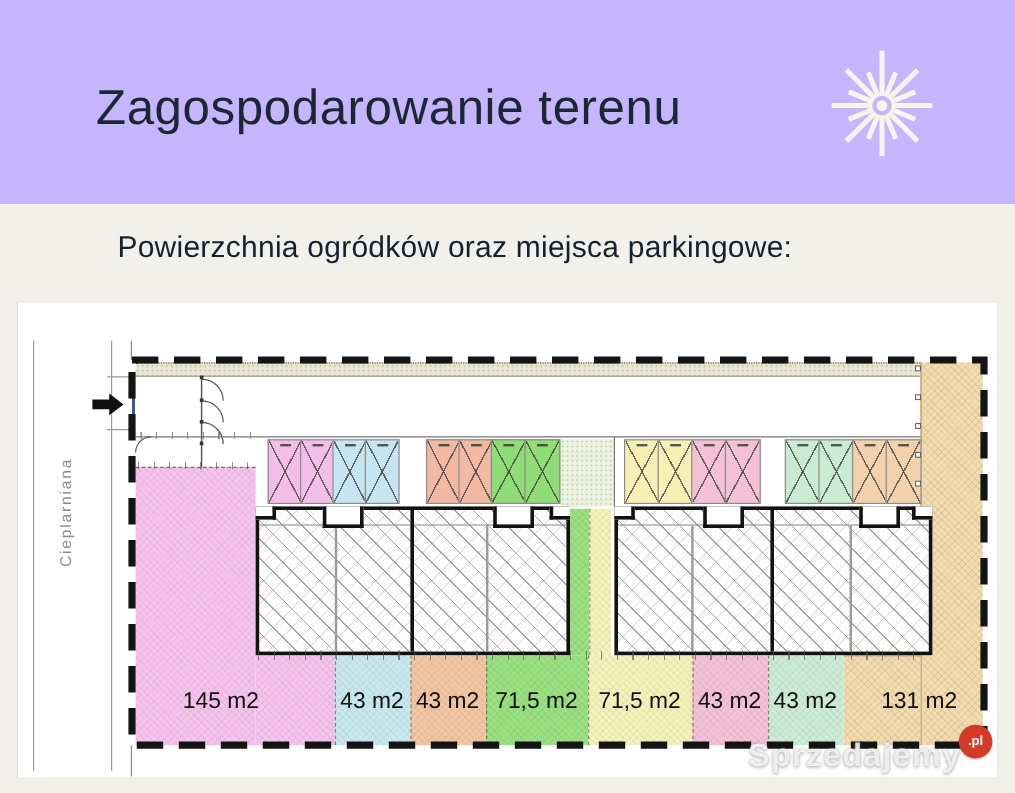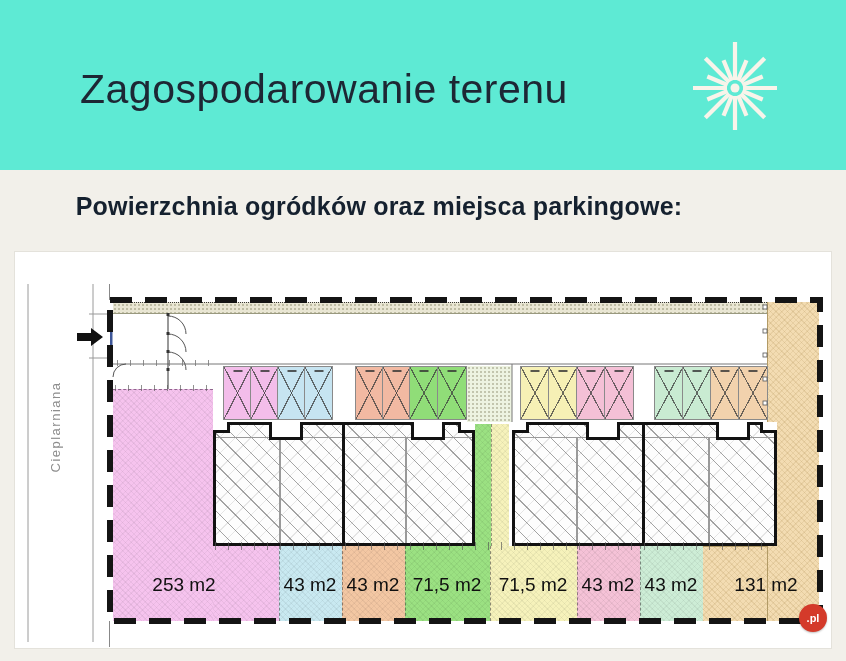--- a/index.html
+++ b/index.html
@@ -12,21 +12,21 @@
   .header{position:absolute;left:0;top:0;width:846px;height:170px;}
   .header-title{
     position:absolute;left:80px;top:66px;
     font-size:41px;font-weight:400;letter-spacing:.5px;color:#1d2734;
     white-space:nowrap;
   }
   .sun{position:absolute;left:687px;top:40px;width:96px;height:96px;}
   
   .subtitle{
     position:absolute;left:0;top:192px;width:758px;text-align:center;
-    font-size:25px;font-weight:700;letter-spacing:.2px;color:#15212f;
+    font-size:25px;font-weight:400;letter-spacing:.2px;color:#15212f;
   }
   
   .card{
     position:absolute;left:14px;top:251px;width:818px;height:398px;
     background:#ffffff;border:1px solid #e4e2db;box-sizing:border-box;
   }
   .abs{position:absolute;box-sizing:border-box;}
   
   .xhatch{
     background-image:
@@ -96,21 +96,21 @@
     position:absolute;left:784px;top:352px;width:28px;height:28px;border-radius:50%;
     color:#fff;font-size:11px;font-weight:700;display:flex;align-items:center;justify-content:center;
     box-shadow:0 1px 2px rgba(0,0,0,.25);
   }
   svg{display:block;}
   .linework{position:absolute;left:0;top:0;pointer-events:none;}
 </style>
 </head>
 <body>
 
-<div class="header" style="background-color: #5eead4;">
+<div class="header" style="background-color: #c4b5fd;">
   <div class="header-title" style="color: rgb(29, 39, 52);">Zagospodarowanie terenu</div>
   <svg class="sun" viewBox="0 0 96 96">
     <g id="sun-rays" stroke="#f8f4ea" stroke-width="4.2">
         <line x1="56" y1="48" x2="90" y2="48" stroke="#f8f4ea"></line>
         <line x1="55.391036260090296" y1="44.93853254107928" x2="75.7163859753386" y2="36.51949702904731" stroke="#f8f4ea"></line>
         <line x1="53.65685424949238" y1="42.34314575050762" x2="77.698484809835" y2="18.301515190165006" stroke="#f8f4ea"></line>
         <line x1="51.06146745892072" y1="40.608963739909704" x2="59.4805029709527" y2="20.283614024661397" stroke="#f8f4ea"></line>
         <line x1="48" y1="40" x2="48" y2="2" stroke="#f8f4ea"></line>
         <line x1="44.93853254107928" y1="40.608963739909704" x2="36.51949702904731" y2="20.283614024661397" stroke="#f8f4ea"></line>
         <line x1="42.34314575050762" y1="42.34314575050762" x2="18.301515190165006" y2="18.301515190165002" stroke="#f8f4ea"></line>
@@ -228,23 +228,24 @@
       <rect x="748" y="53" width="4" height="4"></rect>
         <rect x="748" y="77" width="4" height="4"></rect>
       <rect x="748" y="101" width="4" height="4"></rect>
         <rect x="748" y="125" width="4" height="4"></rect>
       <rect x="748" y="149" width="4" height="4"></rect>
     </g>
 
     <rect x="95" y="48" width="710" height="321" fill="none" stroke="#141414" stroke-width="6" stroke-dasharray="22 13"></rect>
   </svg>
 
-  <div class="area-label" style="left:169px;">253 m2</div>
+  <div class="area-label" style="left:169px;">145 m2</div>
   <div class="area-label" style="left:295px;">43 m2</div>
   <div class="area-label" style="left:358px;">43 m2</div>
   <div class="area-label" style="left:432px;">71,5 m2</div>
   <div class="area-label" style="left:518px;">71,5 m2</div>
   <div class="area-label" style="left:593px;">43 m2</div>
   <div class="area-label" style="left:656px;">43 m2</div>
   <div class="area-label" style="left:751px;">131 m2</div>
 
+  <div class="watermark-text">Sprzedajemy</div>
   <div class="watermark-badge" style="background-color: rgb(212, 58, 42);">.pl</div>
 </div>
 
 </body></html>

